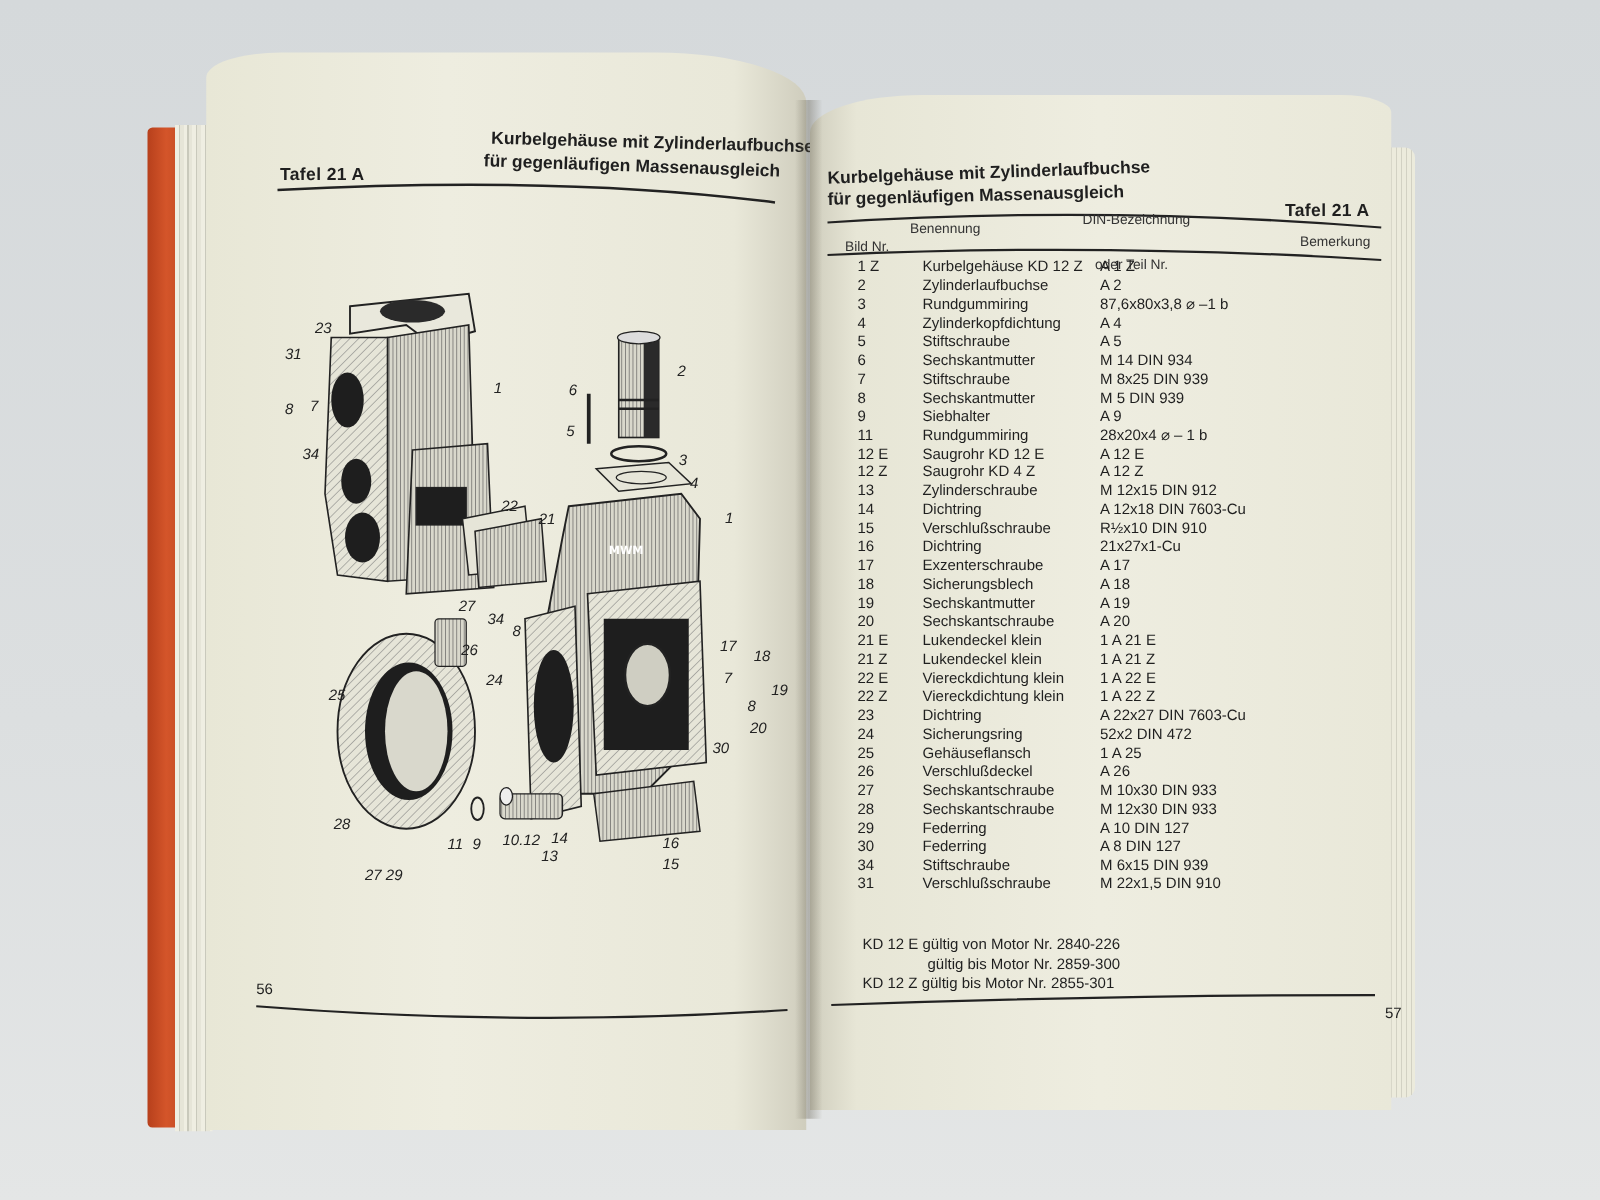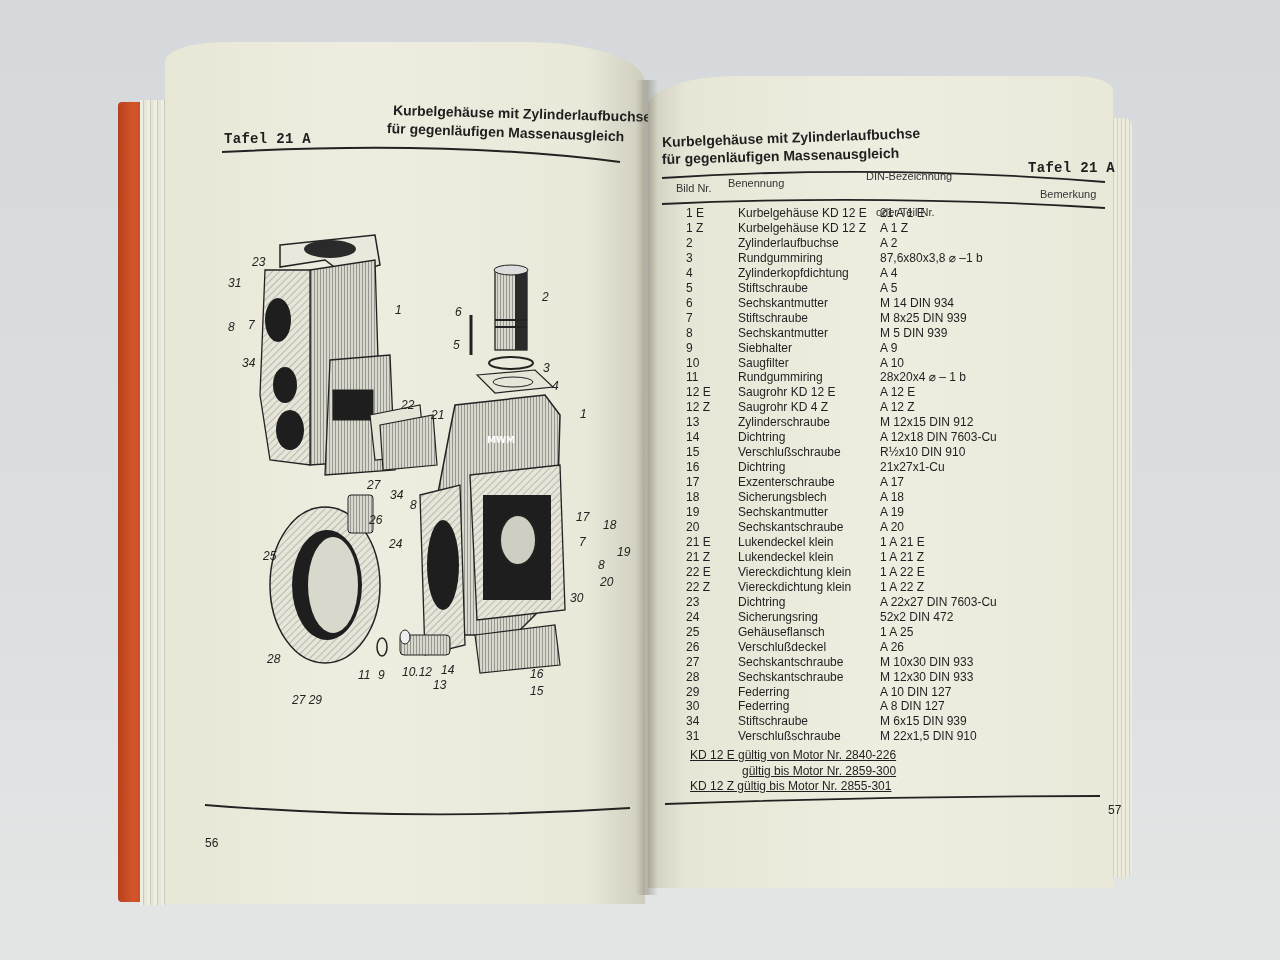--- a/index.html
+++ b/index.html
@@ -16,32 +16,32 @@
   .page{position:absolute;background:#ebeadb;}
   .page-left{left:165px;top:42px;width:480px;height:862px;
      border-radius:60px 120px 0 0/20px 40px 0 0;
      background:linear-gradient(90deg,#e8e7d6 0%,#eeede0 40%,#e9e8d9 88%,#cfcdbd 100%);}
   .page-right{left:648px;top:76px;width:465px;height:812px;
      border-radius:90px 40px 0 0/30px 14px 0 0;
      background:linear-gradient(90deg,#cfcdbd 0%,#e7e6d6 8%,#eeede0 50%,#e9e8d9 100%);}
   .gutter{position:absolute;left:636px;top:80px;width:22px;height:815px;
      background:linear-gradient(90deg,rgba(0,0,0,0) 0%,rgba(90,85,70,.35) 50%,rgba(0,0,0,0) 100%);}
 
-  .tafel{position:absolute;font-weight:bold;font-size:14px;letter-spacing:.3px;font-family:Liberation Mono, monospace;}
+  .tafel{position:absolute;font-weight:bold;font-size:14px;letter-spacing:.3px;}
   .title{position:absolute;font-weight:bold;font-size:14px;line-height:17px;}
   .pno{position:absolute;font-size:12px;}
 
   .hdr{position:absolute;font-size:11px;color:#333;}
   table.parts{position:absolute;left:676px;top:206px;border-collapse:collapse;font-size:12px;}
   table.parts td{padding:0;height:14.95px;line-height:14.95px;white-space:nowrap;}
   td.nr{width:52px;padding-left:10px !important;}
   td.ben{width:142px;}
   td.din{width:150px;}
   .notes{position:absolute;left:690px;top:748px;font-size:12px;line-height:15.5px;}
-  .notes div{white-space:nowrap;text-decoration:underline;}
+  .notes div{white-space:nowrap;}
 
   .diagram{position:absolute;left:215px;top:215px;width:420px;height:500px;}
   .lbl{position:absolute;font-style:italic;font-size:12px;color:#222;}
 </style>
 </head>
 <body>
 
 <div class="cover"></div>
 <div class="edges-left"></div>
 <div class="edges-right"></div>
@@ -143,48 +143,43 @@
   <span class="lbl" style="left:218px;top:463px;">13</span>
   <span class="lbl" style="left:315px;top:452px;">16</span>
   <span class="lbl" style="left:315px;top:469px;">15</span>
   <span class="lbl" style="left:77px;top:478px;">27 29</span>
   <span class="lbl" style="left:365px;top:192px;">1</span>
 </div>
 
 <svg style="position:absolute;left:200px;top:800px;" width="440" height="30">
   <path d="M5 5 Q220 22 430 8" stroke="#222" stroke-width="1.8" fill="none"></path>
 </svg>
-<div class="pno" style="left:205px;top:836px;text-align:center;">56</div>
+<div class="pno" style="left:205px;top:784px;text-align:center;">56</div>
 
 <div class="page page-right"></div>
 <div class="gutter"></div>
 
 <div class="title" style="left:662px;top:134px;transform:rotate(-2deg);transform-origin:left;">Kurbelgehäuse mit Zylinderlaufbuchse</div>
 <div class="title" style="left:662px;top:151px;transform:rotate(-1.5deg);transform-origin:left;">für gegenläufigen Massenausgleich</div>
 <div class="tafel" style="left:1028px;top:160px;">Tafel 21 A</div>
 
 <svg style="position:absolute;left:650px;top:160px;" width="460" height="60">
   <path d="M12 18 Q230 4 455 22" stroke="#222" stroke-width="1.8" fill="none"></path>
   <path d="M12 44 Q230 34 455 48" stroke="#222" stroke-width="1.8" fill="none"></path>
 </svg>
 
-<div class="hdr" style="left:676px;top:182px;">Bild Nr.</div>
+<div class="hdr" style="left:676px;top:192px;">Bild Nr.</div>
 <div class="hdr" style="left:728px;top:177px;">Benennung</div>
 <div class="hdr" style="left:866px;top:170px;">DIN-Bezeichnung</div>
 <div class="hdr" style="left:876px;top:182px;margin-top:24px;">oder Teil Nr.</div>
 <div class="hdr" style="left:1040px;top:188px;">Bemerkung</div>
 
 <table class="parts">
   <tbody id="parts-body">
       <tr>
-        <td class="nr">1 E</td>
-        <td class="ben">Kurbelgehäuse KD 12 E</td>
-        <td class="din">21 A 1 E</td>
-      </tr>
-      <tr>
         <td class="nr">1 Z</td>
         <td class="ben">Kurbelgehäuse KD 12 Z</td>
         <td class="din">A 1 Z</td>
       </tr>
       <tr>
         <td class="nr">2</td>
         <td class="ben">Zylinderlaufbuchse</td>
         <td class="din">A 2</td>
       </tr>
       <tr>
@@ -214,25 +209,20 @@
       </tr>
       <tr>
         <td class="nr">8</td>
         <td class="ben">Sechskantmutter</td>
         <td class="din">M 5 DIN 939</td>
       </tr>
       <tr>
         <td class="nr">9</td>
         <td class="ben">Siebhalter</td>
         <td class="din">A 9</td>
-      </tr>
-      <tr>
-        <td class="nr">10</td>
-        <td class="ben">Saugfilter</td>
-        <td class="din">A 10</td>
       </tr>
       <tr>
         <td class="nr">11</td>
         <td class="ben">Rundgummiring</td>
         <td class="din">28x20x4 ⌀ – 1 b</td>
       </tr>
       <tr>
         <td class="nr">12 E</td>
         <td class="ben">Saugrohr KD 12 E</td>
         <td class="din">A 12 E</td>

